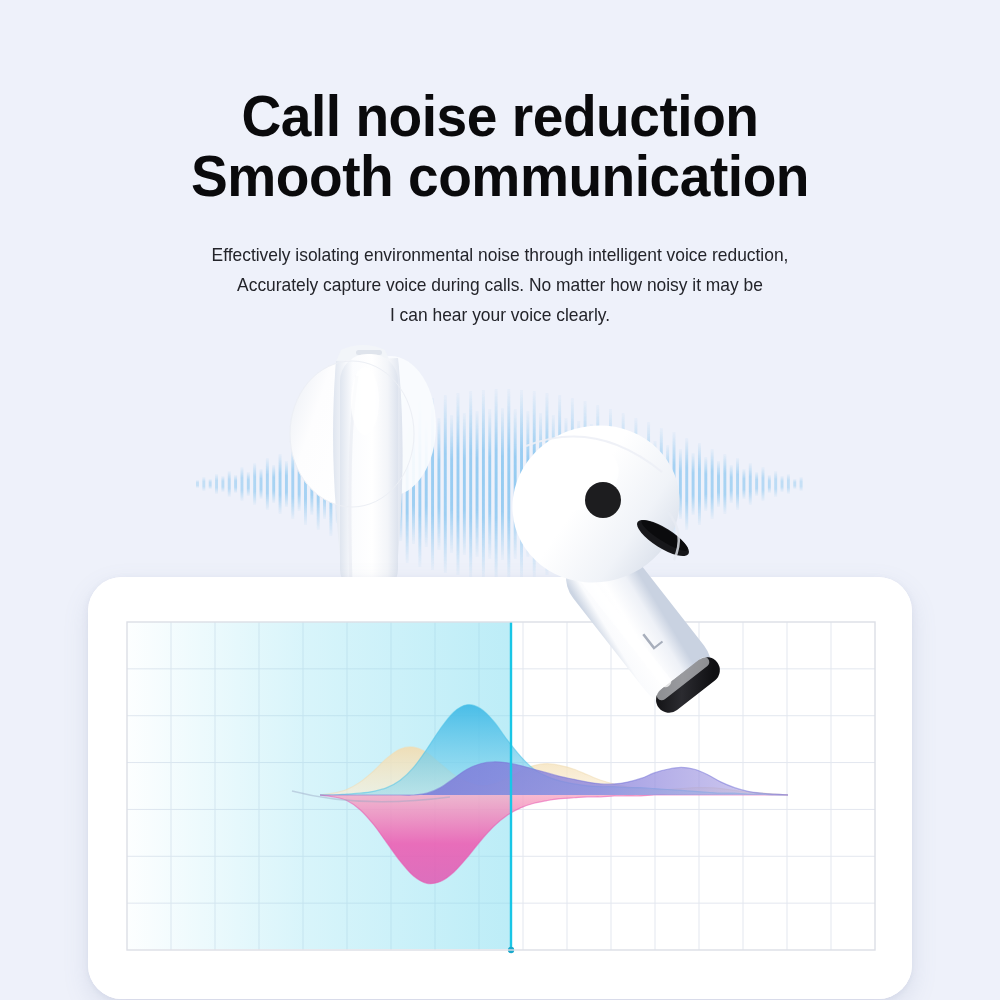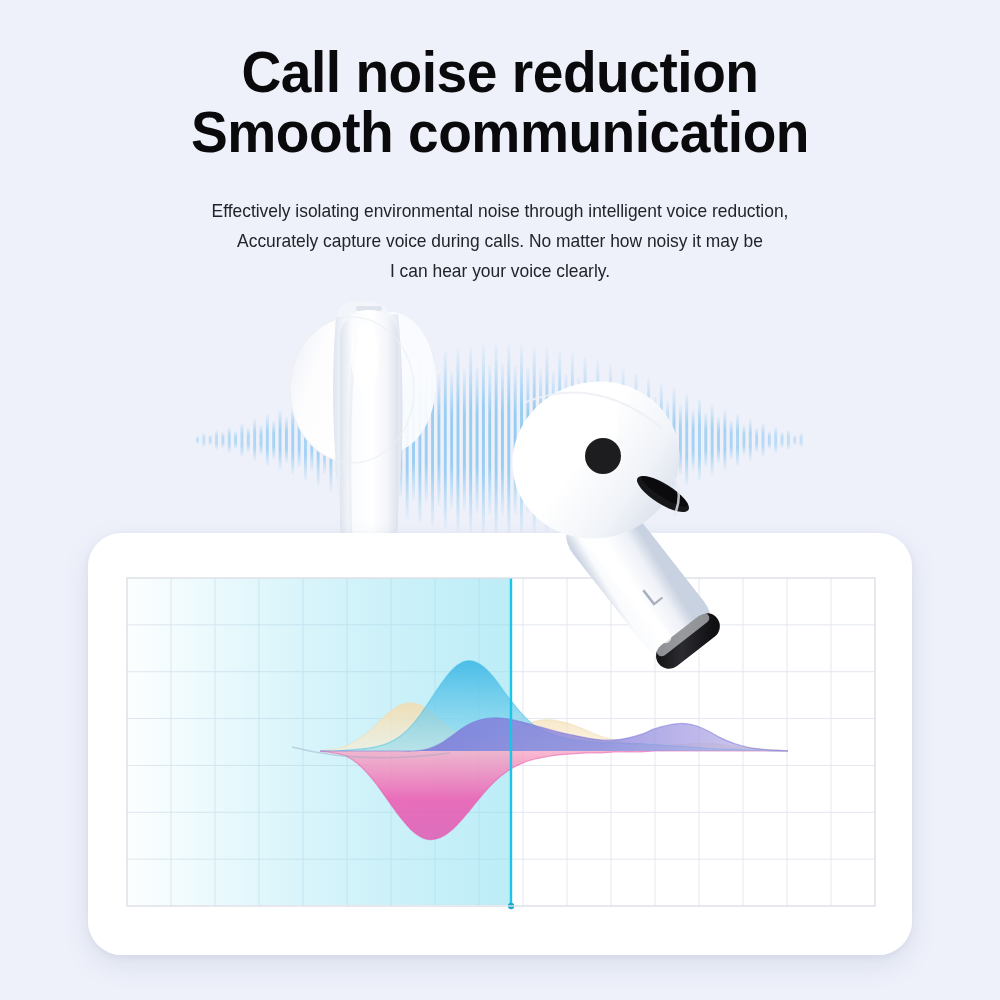--- a/index.html
+++ b/index.html
@@ -4,21 +4,21 @@
 <title>Call noise reduction</title>
 <style>
   * { margin:0; padding:0; box-sizing:border-box; }
   html,body { width:1000px; height:1000px; }
   body {
     font-family:"Liberation Sans", sans-serif;
     background:#eef1fa;
     position:relative;
     overflow:hidden;
   }
-  #stage { position:absolute; inset:0; width:1000px; height:820px; }
+  #stage { position:absolute; inset:0; width:1000px; height:820px;margin-top:44px; }
 
   
   .headline {
     position:absolute; left:0; top:42px; width:1000px;
     text-align:center;
     color:#0a0a0c;
     font-weight:bold;
     font-size:58px;
     line-height:60px;
     letter-spacing:-0.5px;

